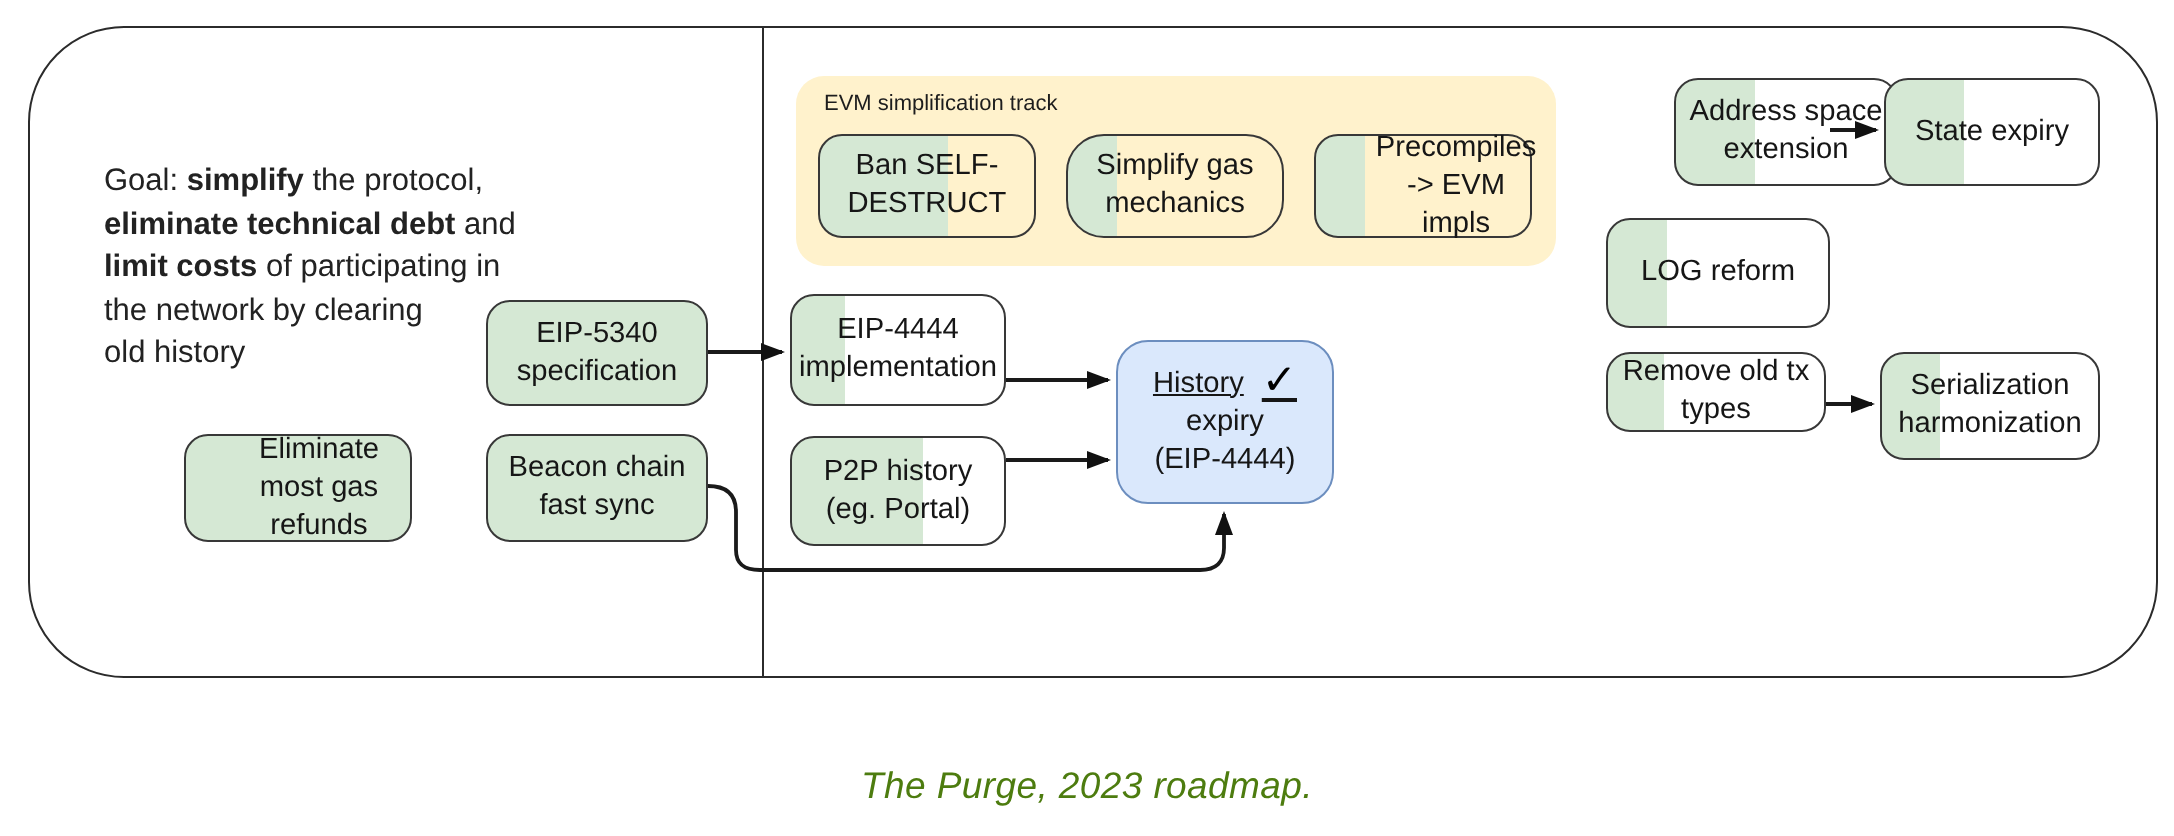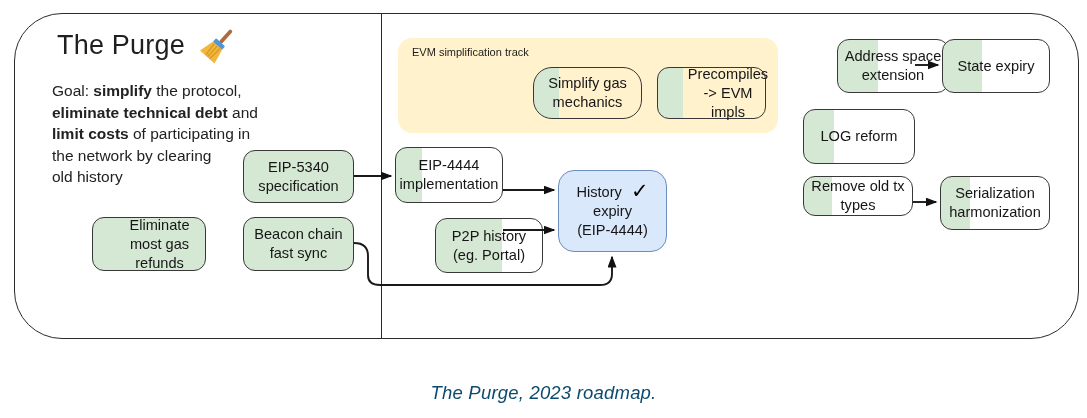--- a/index.html
+++ b/index.html
@@ -41,77 +41,69 @@
     background:#fff2cc;border-radius:14px;border:none;
   }
   .track-label{
     position:absolute;left:14px;top:8px;font-size:11px;color:#1d1d1d;
   }
   .n-ban{left:409px;top:67px;width:109px;height:52px;}
   .n-simplify{left:533px;top:67px;width:109px;height:52px;}
   .n-precompiles{left:657px;top:67px;width:109px;height:52px;}
   
   .n-impl{left:395px;top:147px;width:108px;height:56px;}
-  .n-p2p{left:395px;top:218px;width:108px;height:55px;margin-left:40px;}
+  .n-p2p{left:395px;top:218px;width:108px;height:55px;}
   .n-history{
     left:558px;top:170px;width:109px;height:82px;border-radius:16px;
     border-width:1.8px;
   }
-  .hist-line1{display:flex;align-items:center;justify-content:center;gap:9px;}
+  .hist-line1{display:flex;align-items:center;justify-content:center;gap:9px;text-decoration:underline;}
   .check{font-size:21px;font-weight:700;transform:translateY(-2px);color:#000;}
   
   .n-addr{left:803px;top:39px;width:112px;height:54px;margin-left:34px;}
   .n-state{left:942px;top:39px;width:108px;height:54px;}
   .n-log{left:803px;top:109px;width:112px;height:55px;}
   .n-remove{left:803px;top:176px;width:110px;height:40px;}
   .n-serial{left:940px;top:176px;width:110px;height:54px;}
   .wires{position:absolute;left:0;top:0;width:1087px;height:418px;pointer-events:none;}
   .caption{
     position:absolute;left:0;top:382px;width:1087px;text-align:center;
-    font-size:18.5px;font-style:italic;color:#0c4a6e;letter-spacing:0.2px;
+    font-size:18.5px;font-style:italic;color:#4d7c0f;letter-spacing:0.2px;
   }
 </style>
 </head>
 <body>
 
 <div class="stage">
 
   <div class="outer"></div>
   <div class="divider"></div>
 
-  <div class="title-row">
-    <span class="title-text">The Purge</span>
-    <svg class="broom" viewBox="0 0 34 34">
-      <g transform="rotate(42 17 17)">
-        <rect x="15.4" y="-1" width="3.4" height="15.5" rx="1.6" fill="#b06a3c"></rect>
-        <rect x="11.6" y="13.6" width="11" height="4.4" rx="1.2" fill="#4d96d9"></rect>
-        <path d="M11.6,17.6 L22.6,17.6 L25.8,31.5 L8.4,31.5 Z" fill="#f2b63c"></path>
-        <path d="M13.6,18 L14.8,31 M17.1,18 L17.1,31 M20.6,18 L19.6,31" stroke="#d99a26" stroke-width="1.2" fill="none"></path>
-      </g>
-    </svg>
-  </div>
 
   <p class="goal"><span>Goal: </span><b>simplify</b><span> the protocol,
 </span><b>eliminate technical debt</b><span> and
 </span><b>limit costs</b><span> of participating in
 the network by clearing
 old history</span></p>
 
   <div class="node n-eliminate" style="background: rgb(213, 232, 212); padding-left: 24px;">
     <span>Eliminate most gas refunds</span>
   </div>
   <div class="node n-spec" style="background: rgb(213, 232, 212);">
     <span>EIP-5340 specification</span>
   </div>
   <div class="node n-beacon" style="background: rgb(213, 232, 212);">
     <span>Beacon chain fast sync</span>
   </div>
 
   <div class="track">
     <div class="track-label">EVM simplification track</div>
+  </div>
+  <div class="node n-ban" style="background: linear-gradient(to right, rgb(213, 232, 212) 60%, rgb(255, 242, 204) 60%);">
+    <span>Ban SELF-DESTRUCT</span>
   </div>
   <div class="node n-simplify" style="background: linear-gradient(to right, rgb(213, 232, 212) 23%, rgb(255, 242, 204) 23%); border-radius: 19px;">
     <span>Simplify gas mechanics</span>
   </div>
   <div class="node n-precompiles" style="background: linear-gradient(to right, rgb(213, 232, 212) 23%, rgb(255, 242, 204) 23%); padding-left: 36px;">
     <span>Precompiles -&gt; EVM impls</span>
   </div>
 
   <div class="node n-impl" style="background: linear-gradient(to right, rgb(213, 232, 212) 25%, rgb(255, 255, 255) 25%);">
     <span>EIP-4444 implementation</span>

